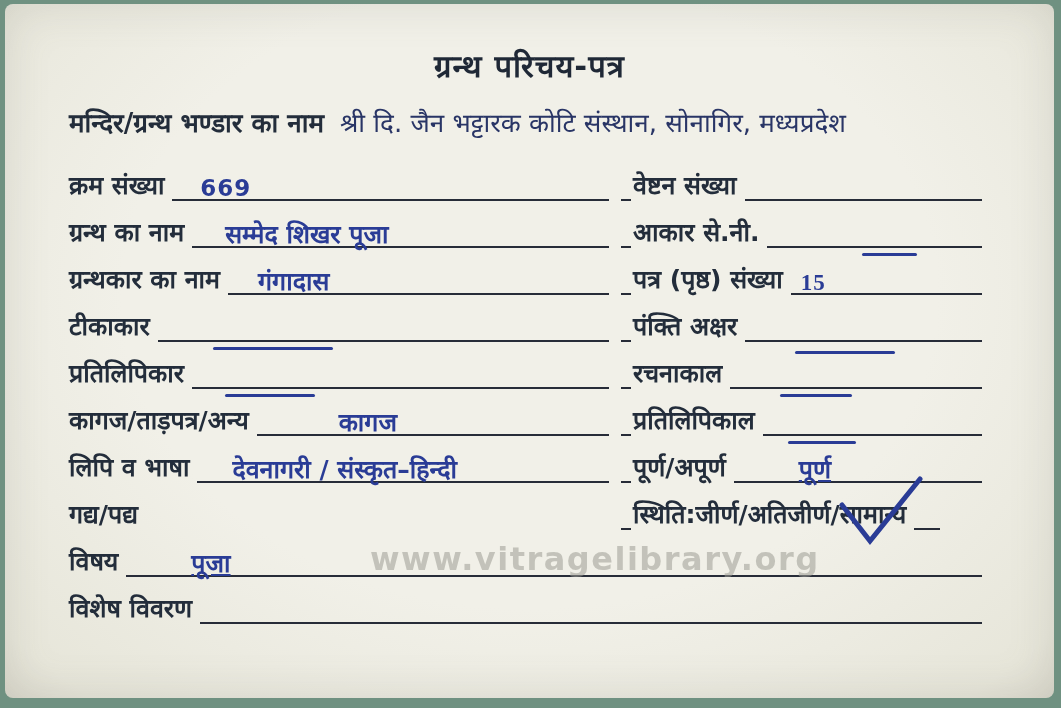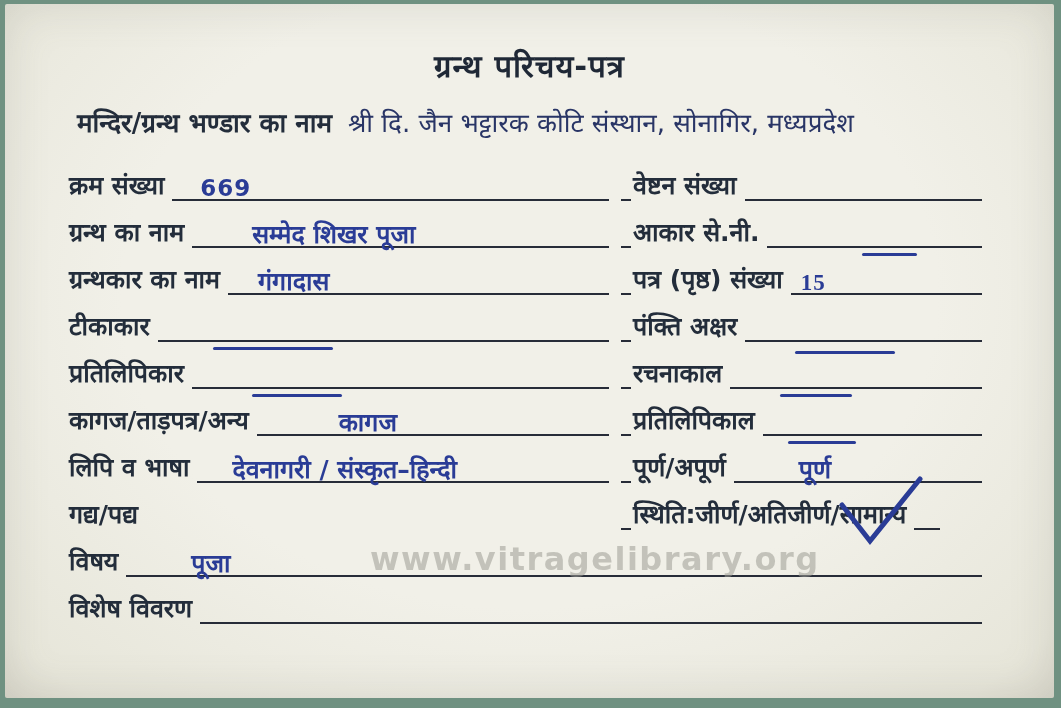--- a/index.html
+++ b/index.html
@@ -5,28 +5,28 @@
   html,body{margin:0;padding:0;}
   body{
     width:1061px;height:708px;position:relative;overflow:hidden;
     background:#6f9181;
     font-family:"DejaVu Sans",sans-serif;
   }
   .card{
     position:absolute;left:5px;top:4px;right:7px;bottom:10px;
     background:radial-gradient(ellipse at 50% 42%, #f1f0e8 55%, #e7e6da 92%, #dedcd0 100%);
     box-shadow:inset 0 0 45px rgba(110,110,100,0.18);
-    border-radius:2px;
+    border-radius:8px;
   }
   .title{
     position:absolute;top:40px;left:0;right:0;text-align:center;
     font-size:31px;font-weight:700;color:#1f2836;letter-spacing:1px;
   }
   .header-row{
-    position:absolute;top:100px;left:72px;right:40px;
+    position:absolute;top:100px;left:64px;right:40px;
     font-size:26px;white-space:nowrap;
   }
   .header-row .hlabel{font-weight:700;color:#232d3b;margin-right:16px;}
   .header-row .hvalue{font-weight:500;color:#293566;}
   .form{position:absolute;left:64px;right:72px;top:150px;}
   .row{display:flex;height:47px;align-items:flex-end;}
   .cell{display:flex;align-items:flex-end;min-width:0;}
   .cell.left{width:540px;margin-right:12px;flex:none;}
   .cell.right{flex:1;}
   .cell.full{flex:1;}
@@ -44,23 +44,23 @@
   }
   .fill.short{flex:none;width:26px;}
   .value{
     color:#2a3c96;font-weight:700;font-size:25px;
     white-space:nowrap;transform:translateY(4px);line-height:1.2;
   }
   .value.num{font-size:23px;letter-spacing:1px;}
   .dash{height:3px;background:#2a3c96;border-radius:2px;flex:none;transform:translateY(10px);}
   .dash.deep{transform:translateY(14px);}
   .ml10{margin-left:10px;font-family:Liberation Serif, serif;}.ml25{margin-left:25px;}.ml28{margin-left:28px;}
-  .ml30{margin-left:30px;}.ml35{margin-left:35px;}.ml40{margin-left:60px;}
+  .ml30{margin-left:30px;}.ml35{margin-left:35px;}.ml40{margin-left:33px;}
   .ml50{margin-left:50px;}.ml55{margin-left:55px;}.ml60{margin-left:82px;text-align:center;}
-  .ml65{margin-left:65px;}.ml95{margin-left:95px;}
+  .ml65{margin-left:65px;text-decoration:underline;}.ml95{margin-left:95px;}
   .w55{width:55px;}.w68{width:68px;}.w72{width:72px;}.w90{width:90px;}
   .w100{width:100px;}.w120{width:120px;}
   .checked{position:relative;display:inline-block;}
   .checked svg{position:absolute;left:-8px;top:-24px;width:96px;height:76px;pointer-events:none;}
   .watermark{
     position:absolute;left:365px;top:536px;
     font-size:32px;letter-spacing:1.5px;color:rgba(156,156,148,0.55);
     font-weight:600;white-space:nowrap;
   }
 </style>

